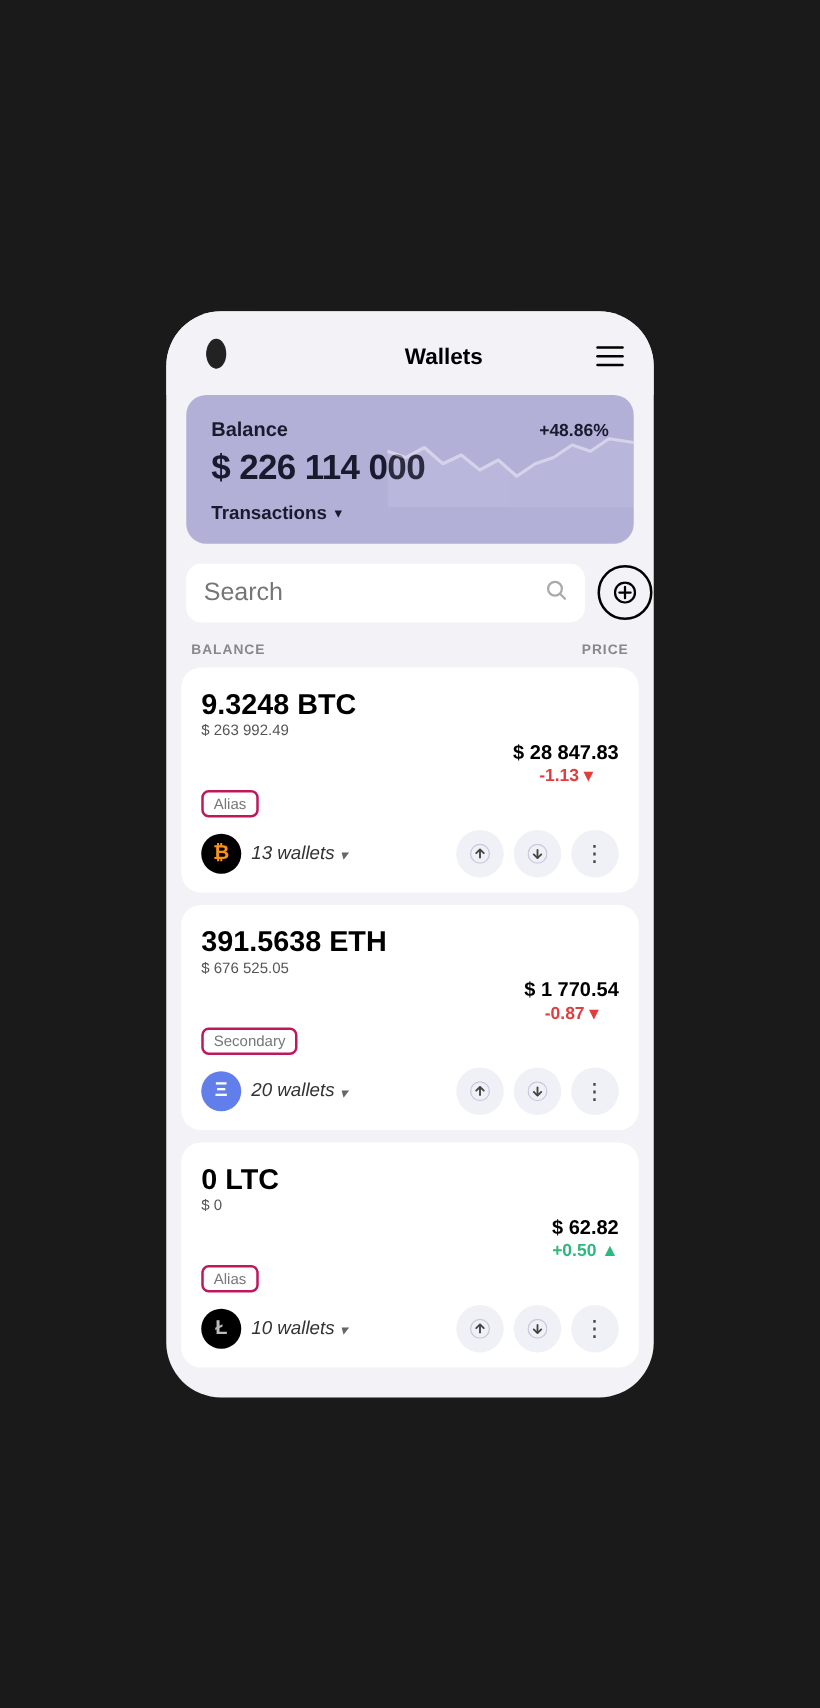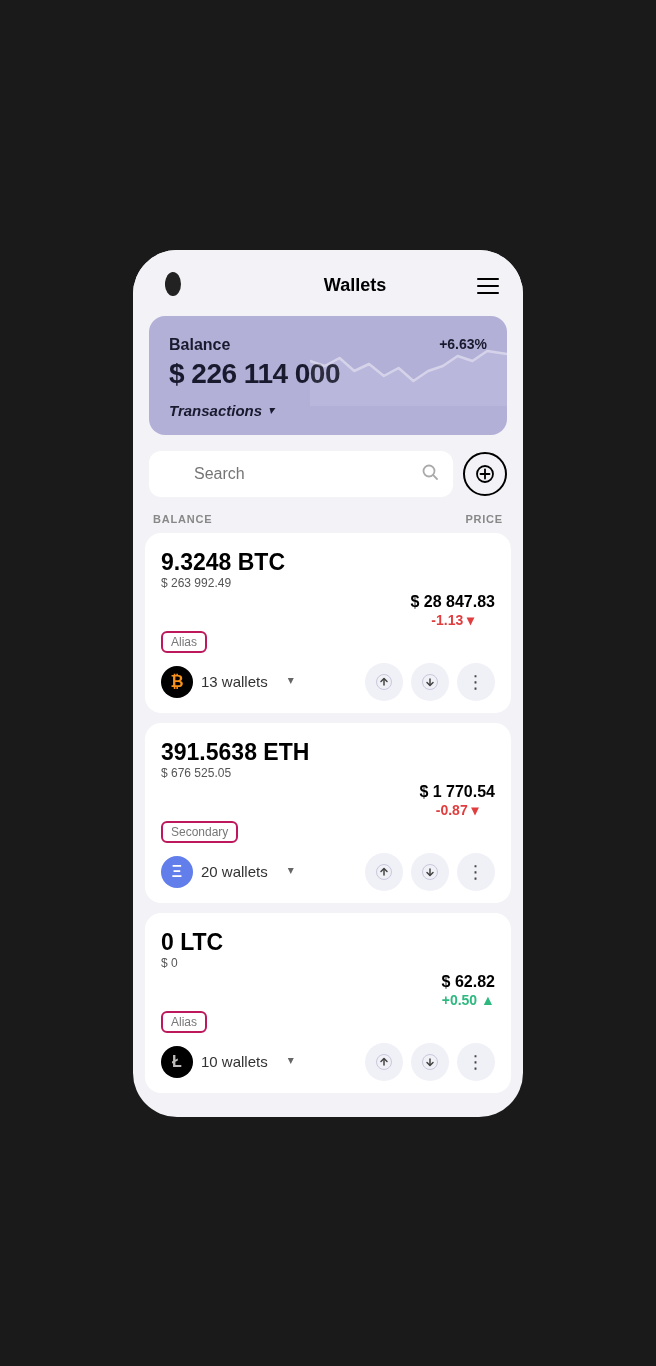--- a/index.html
+++ b/index.html
@@ -75,21 +75,20 @@
       font-weight: 800;
       color: #1a1a2e;
       margin-bottom: 12px;
       letter-spacing: -0.5px;
     }
     .transactions-row {
       display: flex;
       align-items: center;
       gap: 6px;
       margin-top: 4px;
-      font-style: italic;
     }
     .transactions-label {
       font-size: 15px;
       font-weight: 700;
       color: #1a1a2e;
     }
     .chevron-down {
       font-size: 12px;
       color: #1a1a2e;
     }
@@ -105,24 +104,23 @@
       border-radius: 12px;
       display: flex;
       align-items: center;
       padding: 12px 14px;
       gap: 8px;
     }
     .search-input {
       border: none;
       outline: none;
       background: transparent;
-      font-size: 16px;
+      font-size: 20px;
       color: #000000;
       flex: 1;
-      margin-left: 31px;
     }
     .search-icon-wrap {
       color: #aaa;
       font-size: 16px;
     }
     .add-btn {
       width: 44px;
       height: 44px;
       border-radius: 50%;
       border: 2px solid #000;
@@ -211,22 +209,23 @@
     .coin-left {
       display: flex;
       align-items: center;
       gap: 8px;
     }
     .wallets-count {
       font-size: 15px;
       font-weight: 500;
       color: #333;
       display: flex;
-      align-items: flex-start;
-      gap: 20px;
+      align-items: flex-end;
+      gap: 4px;
+      font-style: italic;
     }
     .wallets-count .chev {
       font-size: 12px;
       color: #666;
     }
     .coin-actions {
       display: flex;
       align-items: center;
       gap: 8px;
     }
@@ -269,21 +268,21 @@
     <div class="menu-icon">
       <span></span>
       <span></span>
       <span></span>
     </div>
   </div>
 
   <div class="balance-card">
     <div class="balance-header">
       <span class="balance-label">Balance</span>
-      <span class="balance-percent">+6.63%</span>
+      <span class="balance-percent">+48.86%</span>
     </div>
     <div class="balance-amount">$ 226 114 000</div>
 
     <svg class="chart-svg" style="position:absolute;top:0;right:0;width:55%;height:90px;opacity:0.45;" viewBox="0 0 200 90" preserveAspectRatio="none">
       <polyline points="0,45 15,50 30,42 45,55 60,48 75,60 90,52 105,65 120,55 135,50 150,40 165,45 180,35 200,38" fill="none" stroke="#fff" stroke-width="2.5" stroke-linejoin="round" stroke-linecap="round"></polyline>
       <polyline points="0,45 15,50 30,42 45,55 60,48 75,60 90,52 105,65 120,55 135,50 150,40 165,45 180,35 200,38 200,90 0,90" fill="rgba(255,255,255,0.18)" stroke="none"></polyline>
     </svg>
     <div class="transactions-row">
       <span class="transactions-label">Transactions</span>
       <span class="chevron-down">▾</span>

